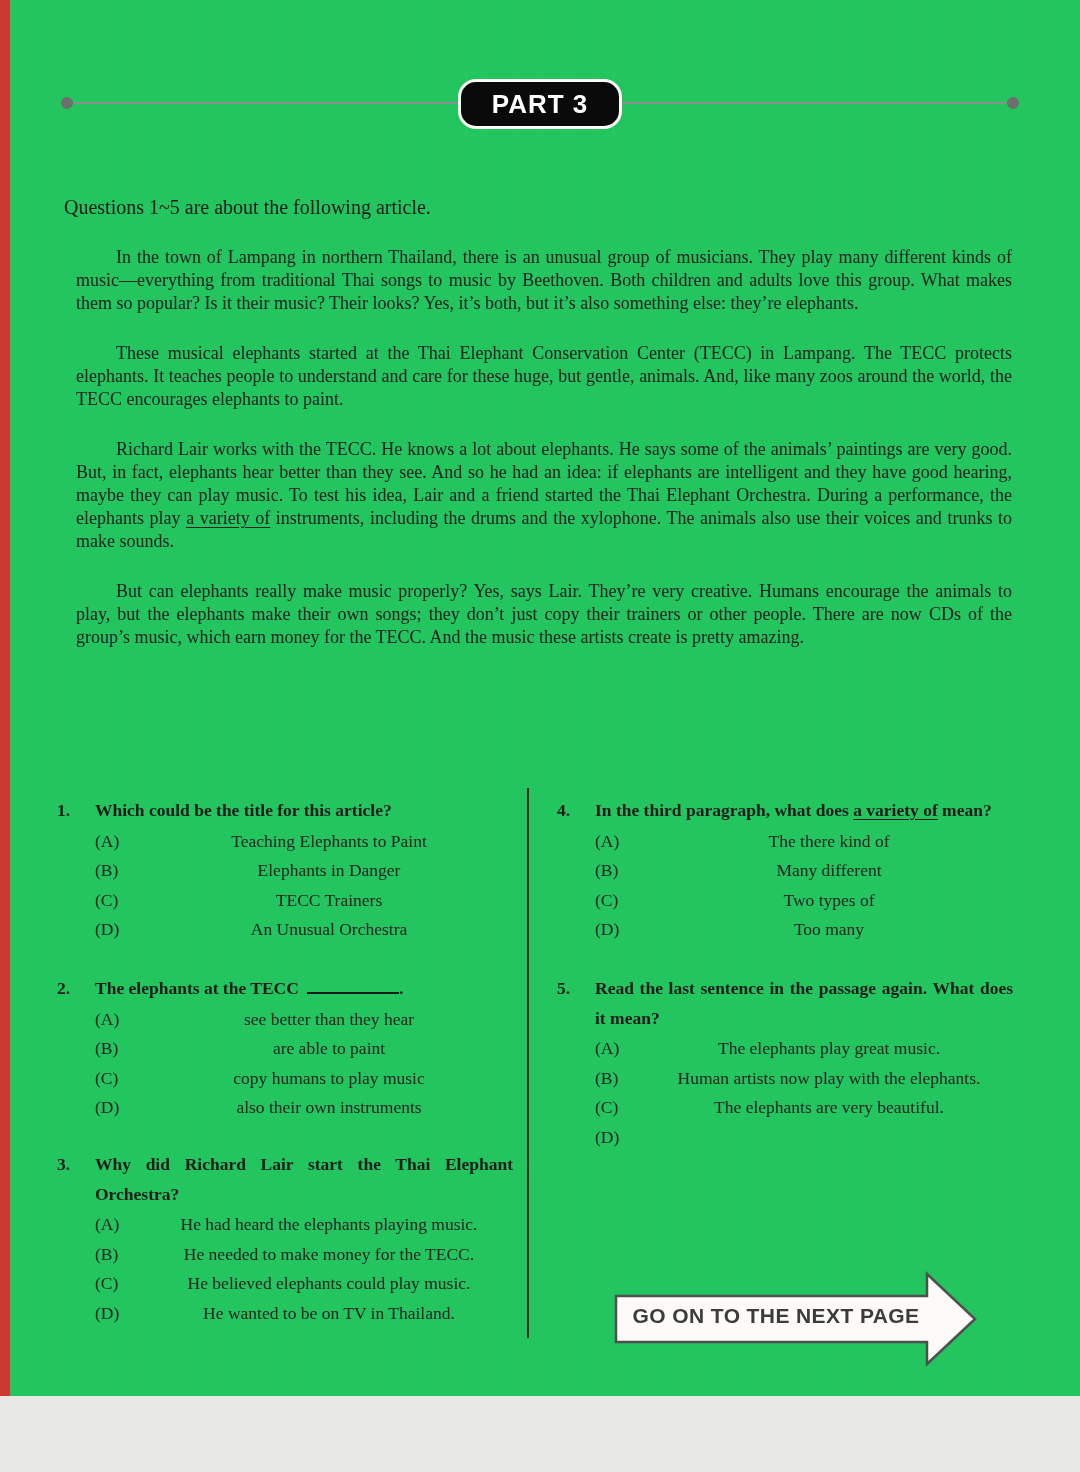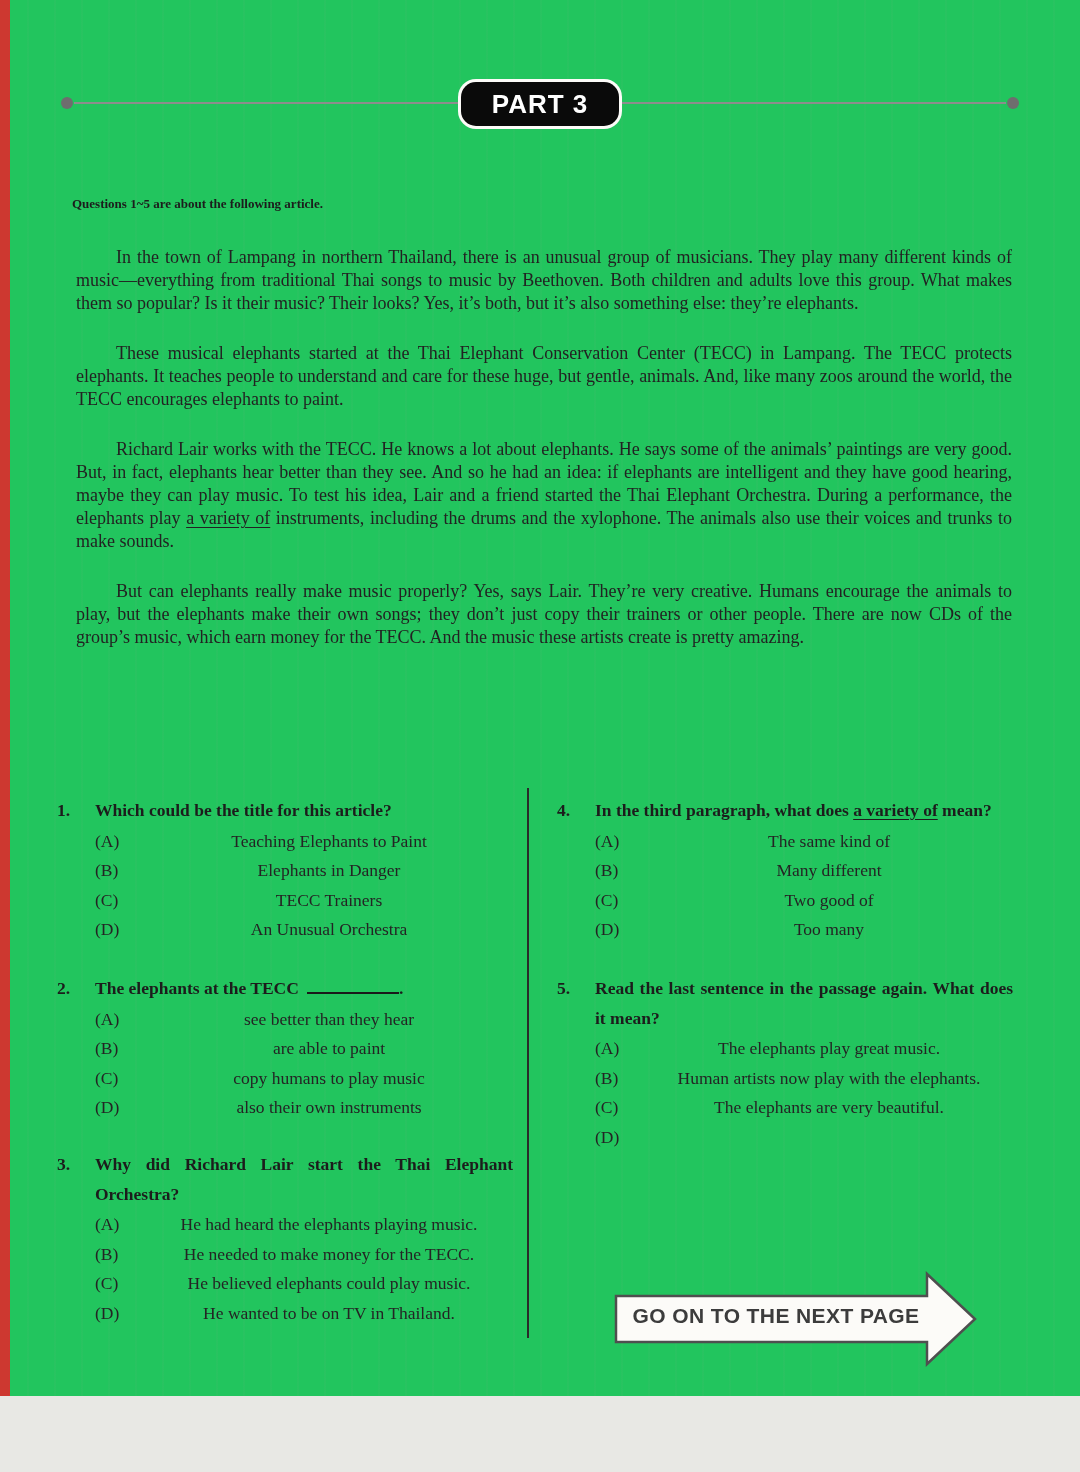--- a/index.html
+++ b/index.html
@@ -22,21 +22,21 @@
     position:absolute; top:82px; left:50%; transform:translateX(-50%);
     width:158px; height:44px; background:#0a0a0a; border-radius:15px;
     display:flex; align-items:center; justify-content:center;
     box-shadow:0 0 0 3px #fcfbf8;
   }
   .part-badge span {
     color:#fff; font-family:"Liberation Sans", sans-serif; font-weight:bold;
     font-size:26px; letter-spacing:1px;
   }
 
-  .instructions { position:absolute; left:72px; top:196px; font-weight:bold; font-size:13px; }
+  .instructions { position:absolute; left:64px; top:196px; font-weight:normal; font-size:20px; }
 
   
   .article { position:absolute; left:60px; top:246px; width:952px; }
   .article p {
     font-size:18px; line-height:23px; text-align:justify; text-indent:40px;
     margin-bottom:27px; color:#222;margin-left:16px;
   }
   .u { text-decoration:underline; text-underline-offset:3px; }
 
   
@@ -176,29 +176,29 @@
   <div class="col col-right">
 
     <div class="q" style="top:4px;">
       <div class="q-head">
         <span>4.</span>
         <span class="q-prompt"><span>In the third paragraph, what does </span><span class="u">a variety of</span><span> mean?</span></span>
       </div>
       <div class="opts">
         <div class="opt">
             <span class="opt-label">(A)</span>
-            <span class="opt-text">The same kind of</span>
+            <span class="opt-text">The there kind of</span>
           </div>
         <div class="opt">
             <span class="opt-label">(B)</span>
             <span class="opt-text">Many different</span>
           </div>
         <div class="opt">
             <span class="opt-label">(C)</span>
-            <span class="opt-text">Two good of</span>
+            <span class="opt-text">Two types of</span>
           </div>
         <div class="opt">
             <span class="opt-label">(D)</span>
             <span class="opt-text">Too many</span>
           </div>
       </div>
     </div>
 
     <div class="q" style="top:182px;">
       <div class="q-head">

